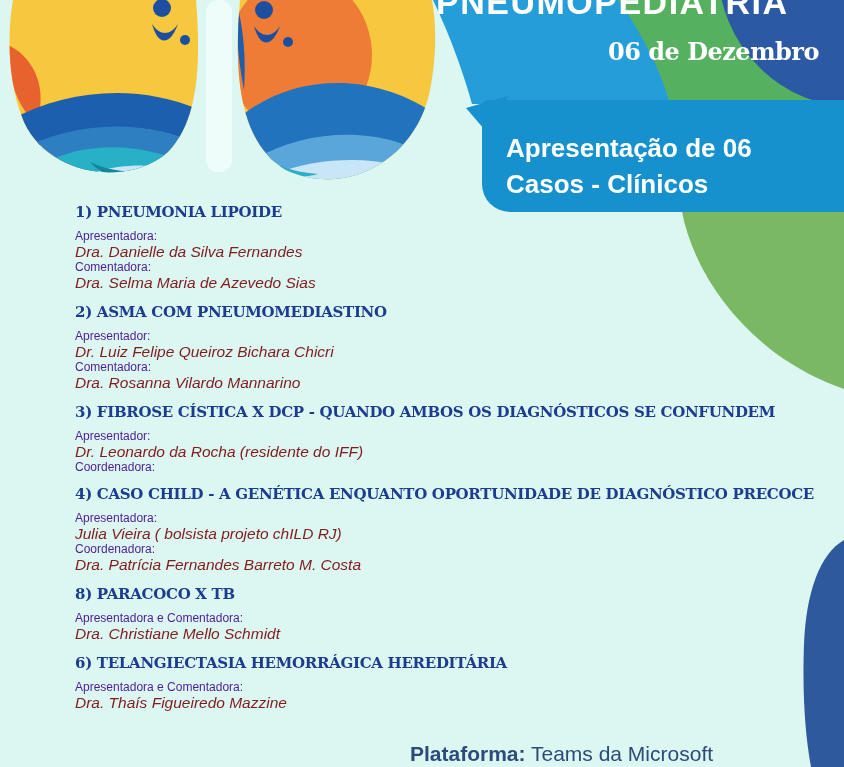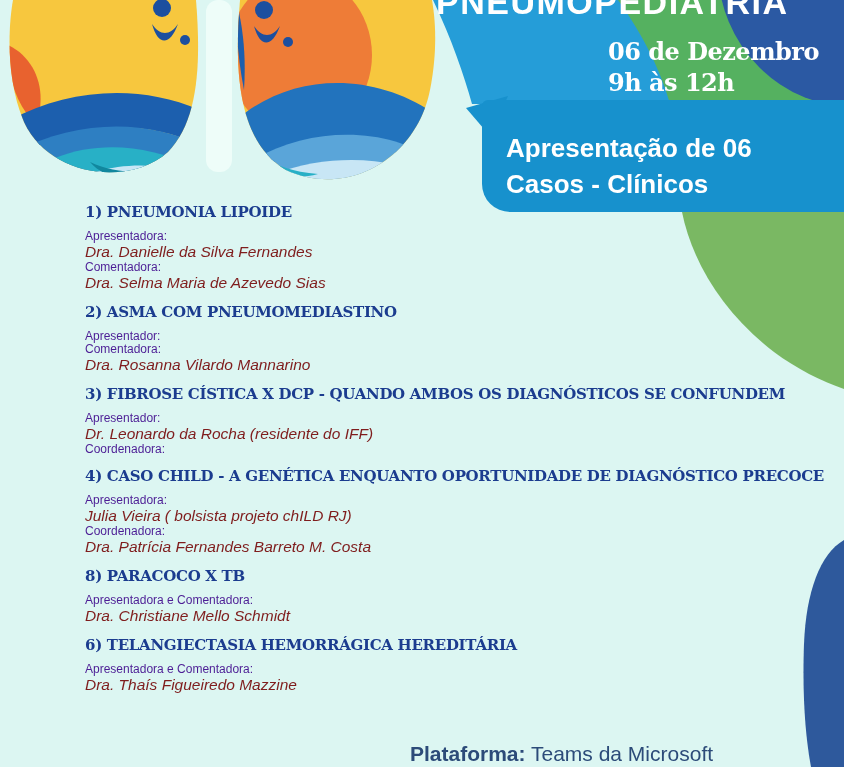--- a/index.html
+++ b/index.html
@@ -24,21 +24,21 @@
     color:#ffffff;white-space:nowrap;
   }
   .banner{
     position:absolute;left:482px;top:100px;width:398px;height:112px;z-index:3;
     background:#1791cd;border-radius:6px 0 0 28px;
   }
   .banner-text{
     padding:30px 0 0 24px;
     font-weight:bold;font-size:26px;line-height:36px;color:#ffffff;white-space:nowrap;
   }
-  .case-list{position:absolute;left:85px;top:202px;width:760px;z-index:4;}
+  .case-list{position:absolute;left:75px;top:202px;width:760px;z-index:4;}
   .case{margin-bottom:10px;}
   .case-title{
     font-family:"DejaVu Serif",serif;font-weight:bold;
     font-size:15px;line-height:20px;letter-spacing:-0.3px;
     color:#1b3c8f;white-space:nowrap;margin-bottom:8px;
   }
   .role-label{font-size:12px;line-height:13px;color:#4c1d95;}
   .role-name{font-size:15.5px;line-height:18px;font-style:italic;color:#7f1d1d;white-space:nowrap;}
   .footer-line{
     position:absolute;left:380px;top:742px;z-index:4;
@@ -100,21 +100,20 @@
 
     <path d="M682,212 C692,262 724,314 774,352 C797,369 821,381 844,389 L844,212 Z" fill="#7ab863"></path>
 
     <path d="M844,540 C820,554 806,592 804,644 C802,700 806,740 811,767 L844,767 Z" fill="#2e599c"></path>
   </svg>
 
   <div class="main-title">PNEUMOPEDIATRIA</div>
 
   <div class="date-block">
     <div>06 de Dezembro</div>
-    <div>9h às 12h</div>
   </div>
 
   <div class="banner">
     <div class="banner-text">
       <div>Apresentação de 06</div>
       <div>Casos - Clínicos</div>
     </div>
   </div>
 
   <div class="case-list">
@@ -123,20 +122,21 @@
       <div class="case-title">1) PNEUMONIA LIPOIDE</div>
       <div class="role-label">Apresentadora:</div>
       <div class="role-name">Dra. Danielle da Silva Fernandes</div>
       <div class="role-label">Comentadora:</div>
       <div class="role-name">Dra. Selma Maria de Azevedo Sias</div>
     </div>
 
     <div class="case">
       <div class="case-title">2) ASMA COM PNEUMOMEDIASTINO</div>
       <div class="role-label">Apresentador:</div>
+      <div class="role-name">Dr. Luiz Felipe Queiroz Bichara Chicri</div>
       <div class="role-label">Comentadora:</div>
       <div class="role-name">Dra. Rosanna Vilardo Mannarino</div>
     </div>
 
     <div class="case">
       <div class="case-title">3) FIBROSE CÍSTICA X DCP - QUANDO AMBOS OS DIAGNÓSTICOS SE CONFUNDEM</div>
       <div class="role-label">Apresentador:</div>
       <div class="role-name">Dr. Leonardo da Rocha (residente do IFF)</div>
       <div class="role-label">Coordenadora:</div>
     </div>

